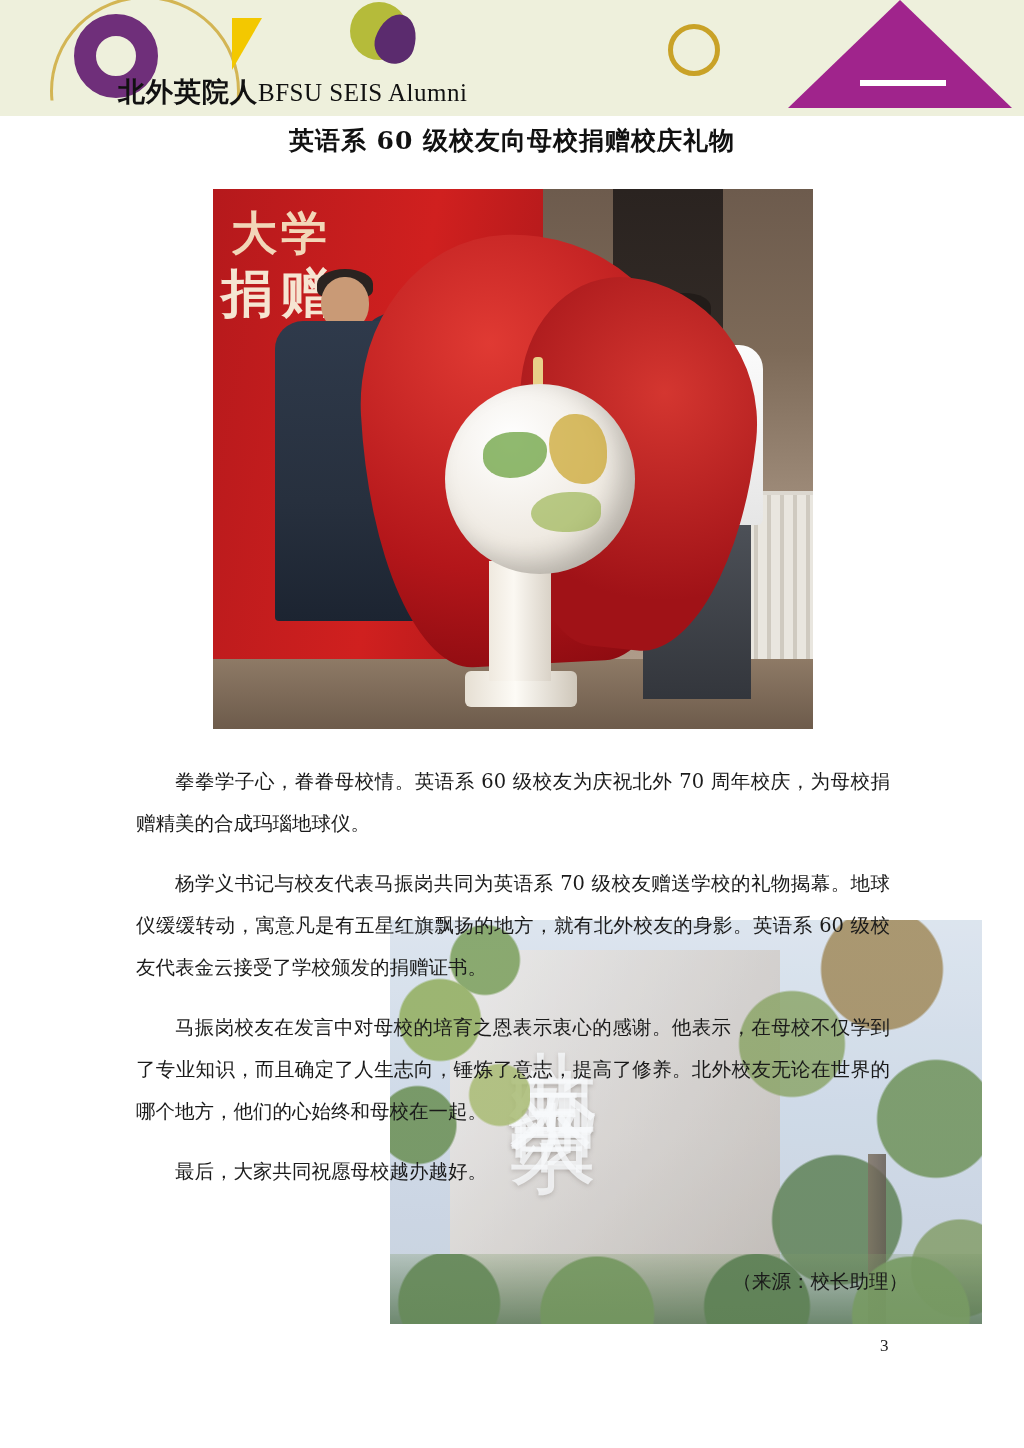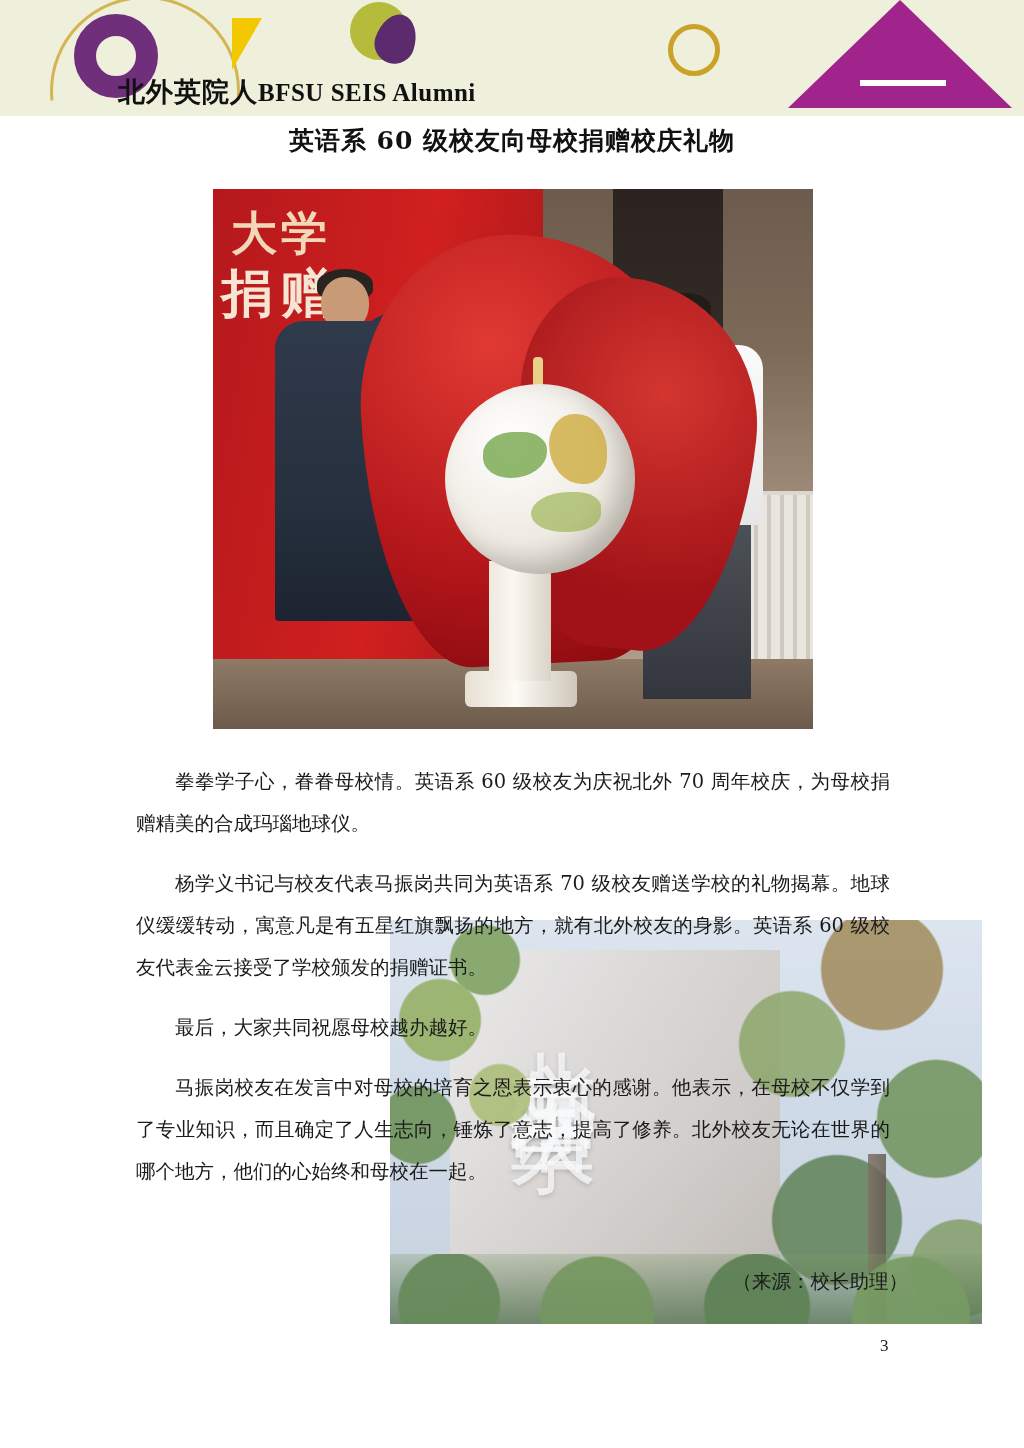--- a/index.html
+++ b/index.html
@@ -98,21 +98,21 @@
   }
   .masthead .cn {
     font-family: "DejaVu Serif", serif;
     font-weight: bold;
     font-size: 27px;
     color: #111;
     letter-spacing: 1px;
   }
   .masthead .en {
     font-family: "Liberation Serif", serif;
-    font-weight: bold;
+    font-weight: normal;
     font-size: 25px;
     color: #111;
     letter-spacing: .5px;
   }
 
   
   .page {
     position: absolute;
     left: 0; top: 108px;
     width: 1024px;
@@ -472,20 +472,20 @@
     <div class="p2-tree-left"></div>
     <div class="p2-tree-right"></div>
     <div class="p2-trunk"></div>
     <div class="p2-shrub"></div>
     <div class="p2-veil"></div>
   </div>
 
   <div class="body-text">
     <p>拳拳学子心，眷眷母校情。英语系 60 级校友为庆祝北外 70 周年校庆，为母校捐赠精美的合成玛瑙地球仪。</p>
     <p>杨学义书记与校友代表马振岗共同为英语系 70 级校友赠送学校的礼物揭幕。地球仪缓缓转动，寓意凡是有五星红旗飘扬的地方，就有北外校友的身影。英语系 60 级校友代表金云接受了学校颁发的捐赠证书。</p>
+    <p>马振岗校友在发言中对母校的培育之恩表示衷心的感谢。他表示，在母校不仅学到了专业知识，而且确定了人生志向，锤炼了意志，提高了修养。北外校友无论在世界的哪个地方，他们的心始终和母校在一起。</p>
     <p>最后，大家共同祝愿母校越办越好。</p>
-    <p>马振岗校友在发言中对母校的培育之恩表示衷心的感谢。他表示，在母校不仅学到了专业知识，而且确定了人生志向，锤炼了意志，提高了修养。北外校友无论在世界的哪个地方，他们的心始终和母校在一起。</p>
   </div>
 
   <div class="source-line">（来源：校长助理）</div>
 
   <div class="page-number">3</div>
 </div>
 
 </body></html>

